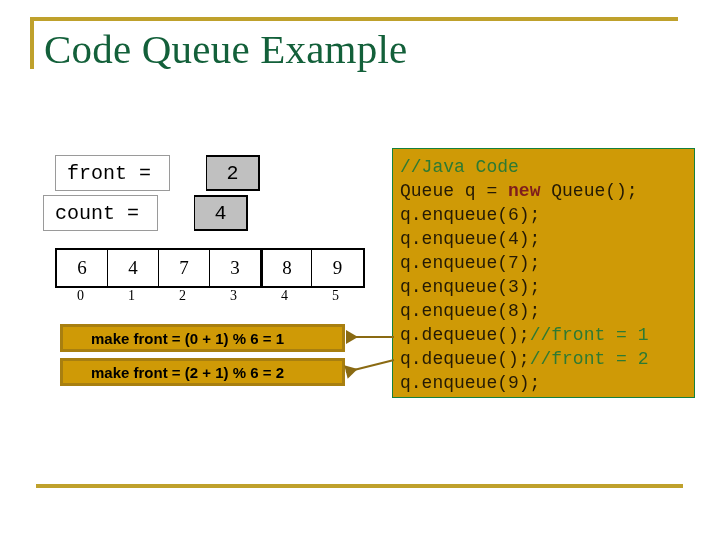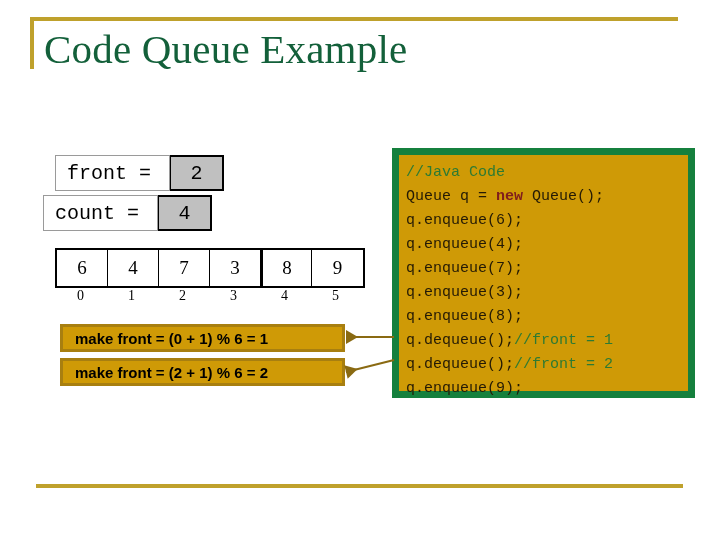--- a/index.html
+++ b/index.html
@@ -61,20 +61,21 @@
     background: #bfa12c;
   }
 
   
   .var-row {
     position: absolute;
     height: 36px;
     display: flex;
     align-items: stretch;
     box-sizing: border-box;
+    gap: 36px;
   }
   .var-label {
     width: 115px;
     background: #ffffff;
     border: 1px solid #9a9a9a;
     box-sizing: border-box;
     display: flex;
     align-items: center;
     padding-left: 11px;
     font-family: "Liberation Mono", monospace;
@@ -142,43 +143,43 @@
   .callout {
     position: absolute;
     left: 60px;
     width: 285px;
     height: 28px;
     background: #cf9a06;
     border: 3px solid #a87f10;
     box-sizing: border-box;
     display: flex;
     align-items: center;
-    padding-left: 12px;
+    padding-left: 28px;
     font-family: "Liberation Sans", sans-serif;
     font-size: 15px;
     font-weight: bold;
     color: #000000;
     white-space: nowrap;
   }
   #callout-1 { top: 324px; }
   #callout-2 { top: 358px; }
 
   
   .code-panel {
     position: absolute;
     left: 392px;
     top: 148px;
     width: 303px;
     height: 250px;
     background: #cf9a06;
-    border: 7px solid #15803d;
+    border: 1px solid #15803d;
     box-sizing: border-box;
     padding: 6px 0 0 7px;
     font-family: "Liberation Mono", monospace;
-    font-size: 15px;
+    font-size: 18px;
     line-height: 24px;
     color: #241a05;
     white-space: pre;
   }
   .tok-comment { color: #2d7a33; }
   .tok-keyword { color: #7f1d1d; font-weight: bold; }
   .code-line { display: block; height: 24px; }
 
   
   .arrows {

